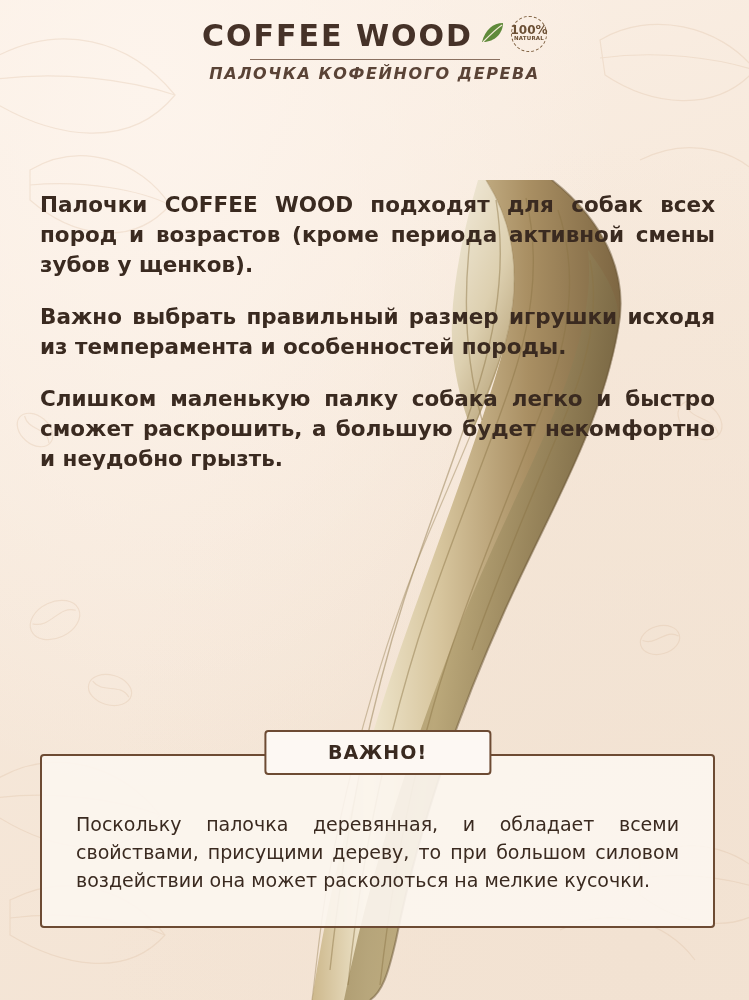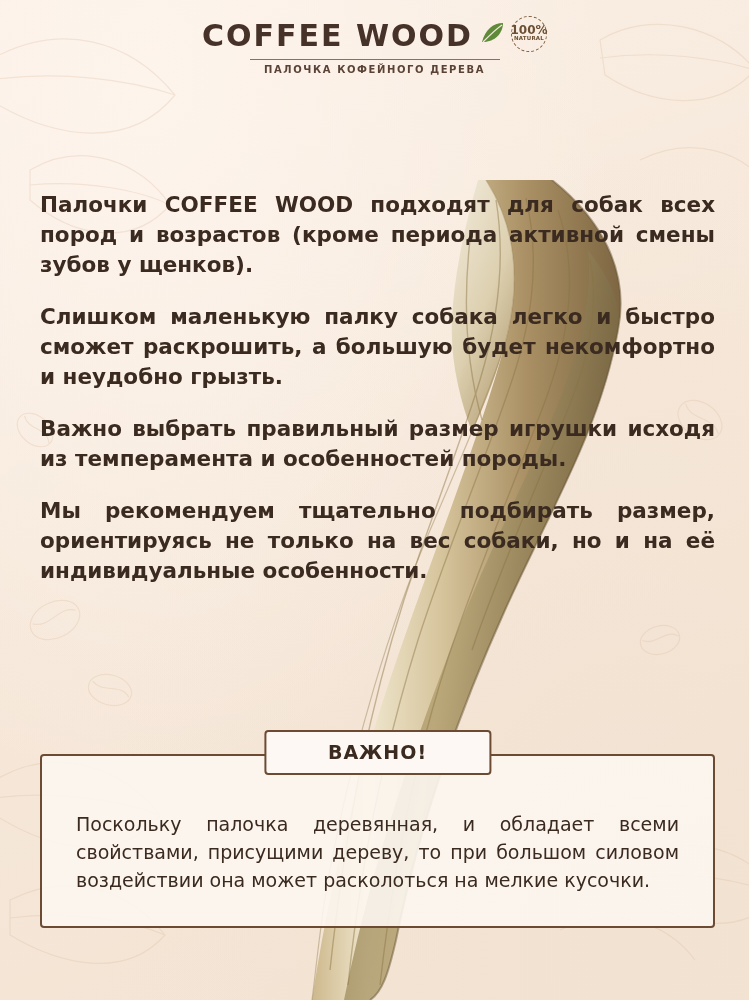--- a/index.html
+++ b/index.html
@@ -86,24 +86,25 @@
   }
   .brand-badge .b1 { font-size: 12px; }
   .brand-badge .b2 { font-size: 5.5px; letter-spacing: .2px; }
   .brand-rule {
     width: 250px;
     height: 1px;
     background: #8a7060;
     margin: 5px auto 4px;
   }
   .brand-sub {
-    font-size: 10px;
+    font-size: 16px;
     letter-spacing: 1.6px;
     color: #5a4336;
     font-weight: bold;
+    font-style: italic;
   }
 
   
   .content {
     position: absolute;
     left: 40px;
     right: 34px;
     top: 146px;
     margin-top: 44px;
   }
@@ -242,23 +243,22 @@
         <span class="b1">100%</span>
         <span class="b2">NATURAL</span>
       </span>
     </div>
     <div class="brand-rule"></div>
     <div class="brand-sub">ПАЛОЧКА КОФЕЙНОГО ДЕРЕВА</div>
   </div>
 
   <div class="content">
     <p class="para">Палочки COFFEE WOOD подходят для собак всех пород и возрастов (кроме периода активной смены зубов у щенков).</p>
+    <p class="para">Важно выбрать правильный размер игрушки исходя из темперамента и особенностей породы.</p>
     <p class="para">Слишком маленькую палку собака легко и быстро сможет раскрошить, а большую будет некомфортно и неудобно грызть.</p>
-    <p class="para">Важно выбрать правильный размер игрушки исходя из темперамента и особенностей породы.</p>
-    <p class="para">Мы рекомендуем тщательно подбирать размер, ориентируясь не только на вес собаки, но и на её индивидуальные особенности.</p>
   </div>
 
   <div class="important">
     <div class="important-tab">ВАЖНО!</div>
     <p>Поскольку палочка деревянная, и обладает всеми свойствами, присущими дереву,  то при большом силовом воздействии она может расколоться на мелкие кусочки.</p>
   </div>
 
 </div>
 
 </body></html>

